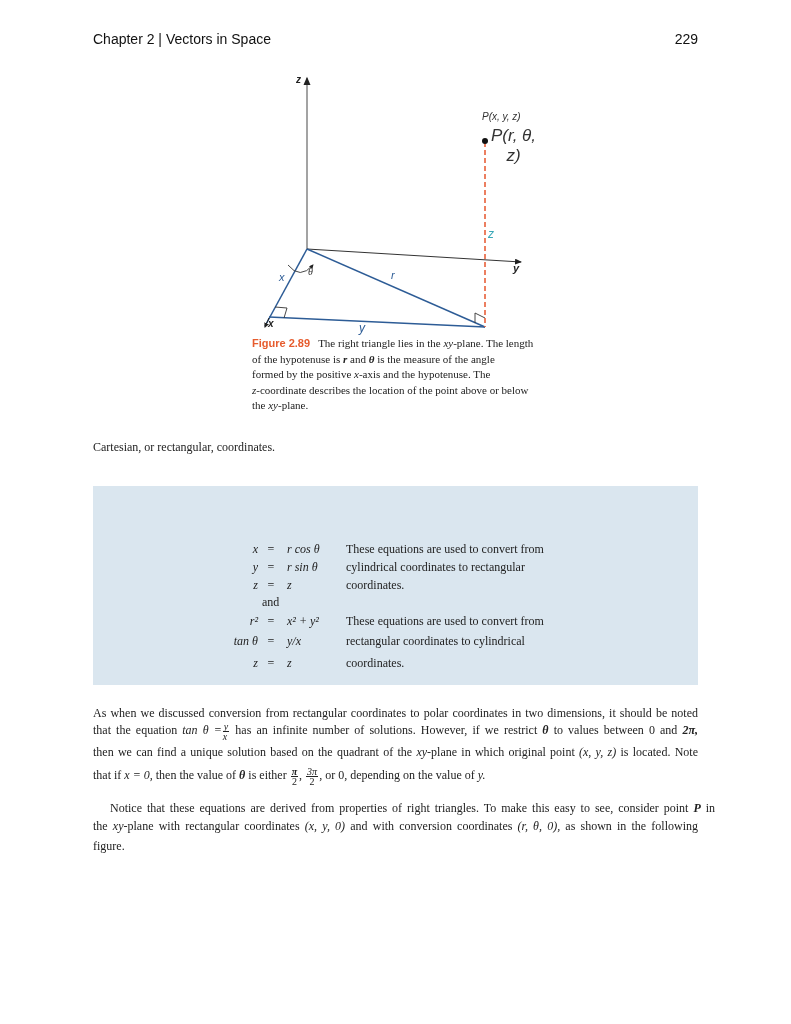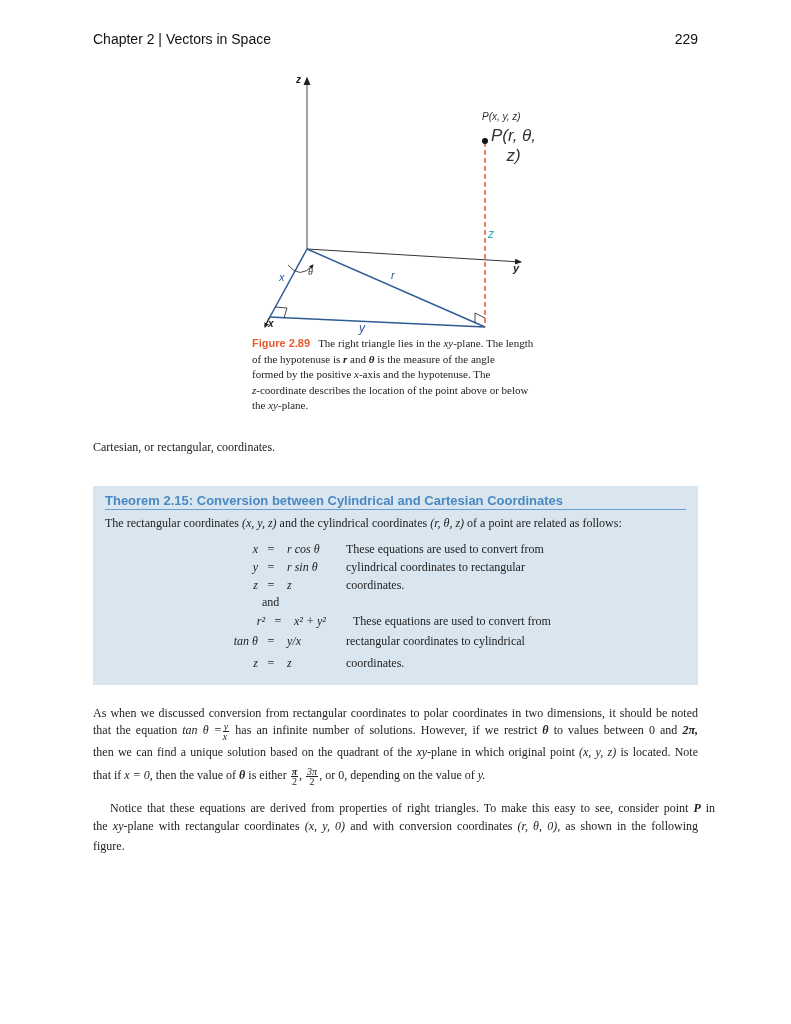--- a/index.html
+++ b/index.html
@@ -102,24 +102,20 @@
   <span>formed by the positive </span><i class="m">x</i><span>-axis and the hypotenuse. The</span><br>
   <i class="m">z</i><span>-coordinate describes the location of the point above or below</span><br>
   <span>the </span><i class="m">xy</i><span>-plane.</span>
 </div>
 
 <div class="para" style="top:440px;">
   <div>Cartesian, or rectangular, coordinates.</div>
 </div>
 
 <div class="theorem">
-  <div class="theorem-title">Theorem 2.15: Conversion between Cylindrical and Cartesian Coordinates</div>
-  <div class="theorem-intro">
-    <span>The rectangular coordinates </span><i>(x, y, z)</i><span> and the cylindrical coordinates </span><i>(r, θ, z)</i><span> of a point are related as follows:</span>
-  </div>
 
   <div class="eq-row" style="top:56px;left:0;width:605px;">
     <span class="eq-lhs"><i>x</i></span>
     <span class="eq-eq">=</span>
     <span class="eq-rhs"><i>r cos θ</i></span>
     <span class="eq-desc">These equations are used to convert from</span>
   </div>
   <div class="eq-row" style="top:74px;left:0;width:605px;">
     <span class="eq-lhs"><i>y</i></span>
     <span class="eq-eq">=</span>
@@ -127,21 +123,21 @@
     <span class="eq-desc">cylindrical coordinates to rectangular</span>
   </div>
   <div class="eq-row" style="top:92px;left:0;width:605px;">
     <span class="eq-lhs"><i>z</i></span>
     <span class="eq-eq">=</span>
     <span class="eq-rhs"><i>z</i></span>
     <span class="eq-desc">coordinates.</span>
   </div>
   <div class="eq-and" style="top:109px;">and</div>
 
-  <div class="eq-row" style="top:128px;left:7px;width:605px;">
+  <div class="eq-row" style="top:128px;left:0;width:605px;">
     <span class="eq-lhs"><i>r²</i></span>
     <span class="eq-eq">=</span>
     <span class="eq-rhs"><i>x² + y²</i></span>
     <span class="eq-desc">These equations are used to convert from</span>
   </div>
   <div class="eq-row" style="top:148px;left:0;width:605px;">
     <span class="eq-lhs"><i>tan θ</i></span>
     <span class="eq-eq">=</span>
     <span class="eq-rhs"><i>y/x</i></span>
     <span class="eq-desc">rectangular coordinates to cylindrical</span>

